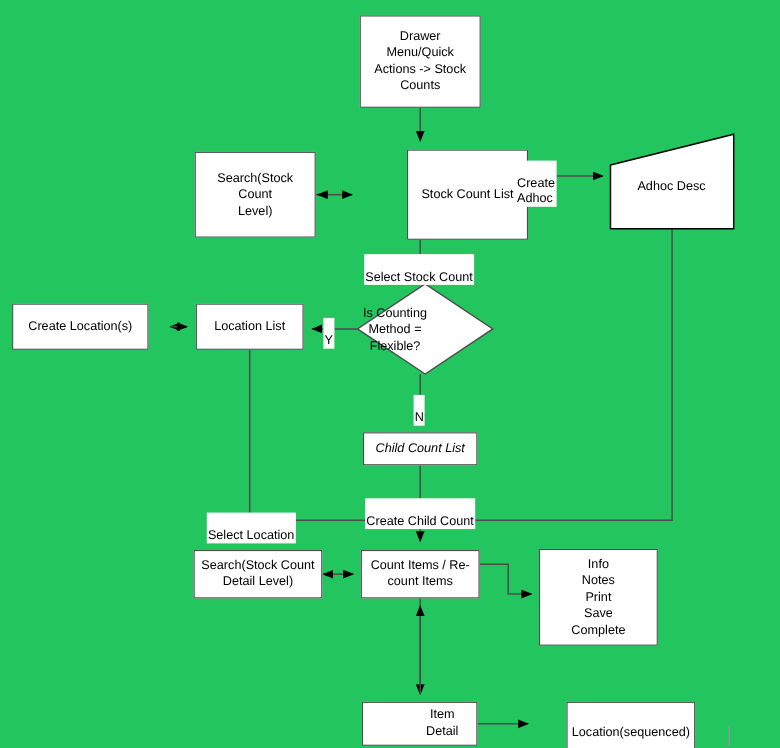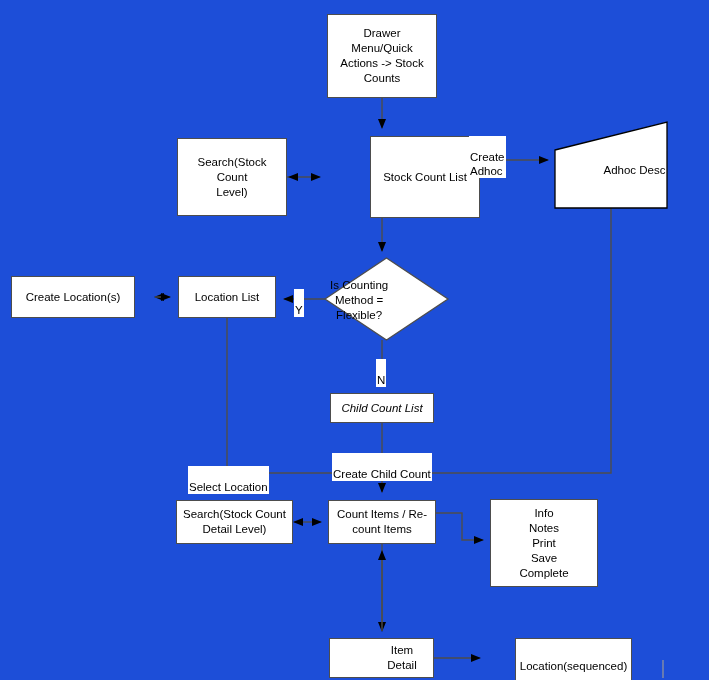--- a/index.html
+++ b/index.html
@@ -8,21 +8,21 @@
     padding: 0;
     background: #ffffff;
   }
   body {
     font-family: "Liberation Sans", sans-serif;
   }
   #canvas {
     position: relative;
     width: 709px;
     height: 680px;
-    background: #1d4ed8;
+    background: #22c55e;
     overflow: hidden;
   }
   #wires {
     position: absolute;
     left: 0;
     top: 0;
     width: 709px;
     height: 680px;
     pointer-events: none;
   }
@@ -142,21 +142,21 @@
 
   <div class="node" style="left:177px; top:138px; width:110px; height:78px;">
     <span>Search(Stock Count
 Level)</span>
   </div>
 
   <div class="node" style="left:327px; top:136px; width:110px; height:82px;margin-left:43px;">
     <span>Stock Count List</span>
   </div>
 
-  <div class="trap-label" style="left:555px; top:140px; width:111px; height:60px;margin-left:24px;">
+  <div class="trap-label" style="left:555px; top:140px; width:111px; height:60px;">
     <span>Adhoc Desc</span>
   </div>
 
   <div class="node" style="left:11px; top:276px; width:124px; height:42px;">
     <span>Create Location(s)</span>
   </div>
 
   <div class="node" style="left:178px; top:276px; width:98px; height:42px;">
     <span>Location List</span>
   </div>
@@ -190,25 +190,28 @@
   </div>
 
   <div class="node" style="left:329px; top:638px; width:105px; height:40px;padding-left:45px;">
     <span>Item Detail</span>
   </div>
 
   <div class="node" style="left:515px; top:638px; width:117px; height:56px;">
     <span>Location(sequenced)</span>
   </div>
 
-  <div class="edge-label left" style="left:469px; top:136px;">
+  <div class="edge-label left" style="left:469px; top:146px;">
     <span>Create
 Adhoc</span>
   </div>
 
+  <div class="edge-label" style="left:331px; top:231px;">
+    <span>Select Stock Count</span>
+  </div>
 
   <div class="edge-label" style="left:294px; top:289px;">
     <span>Y</span>
   </div>
 
   <div class="edge-label" style="left:376px; top:359px;">
     <span>N</span>
   </div>
 
   <div class="edge-label" style="left:188px; top:466px;">

